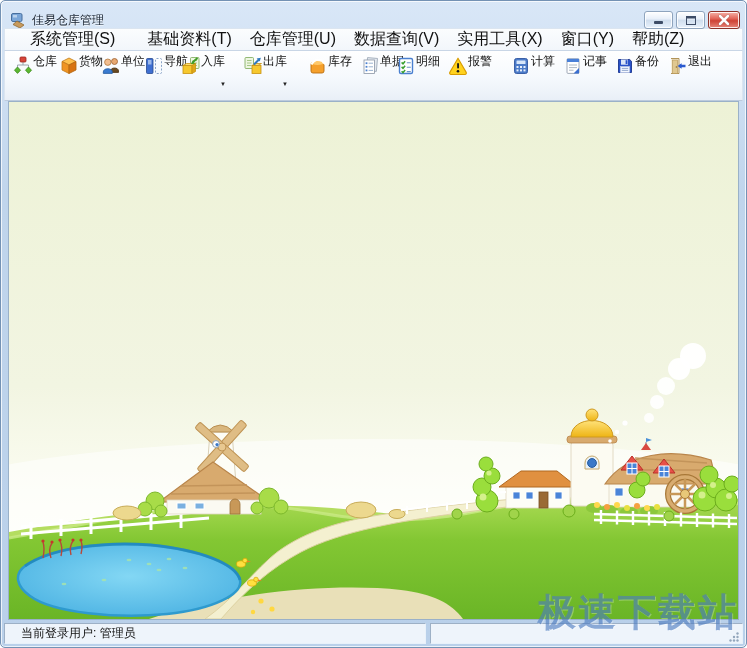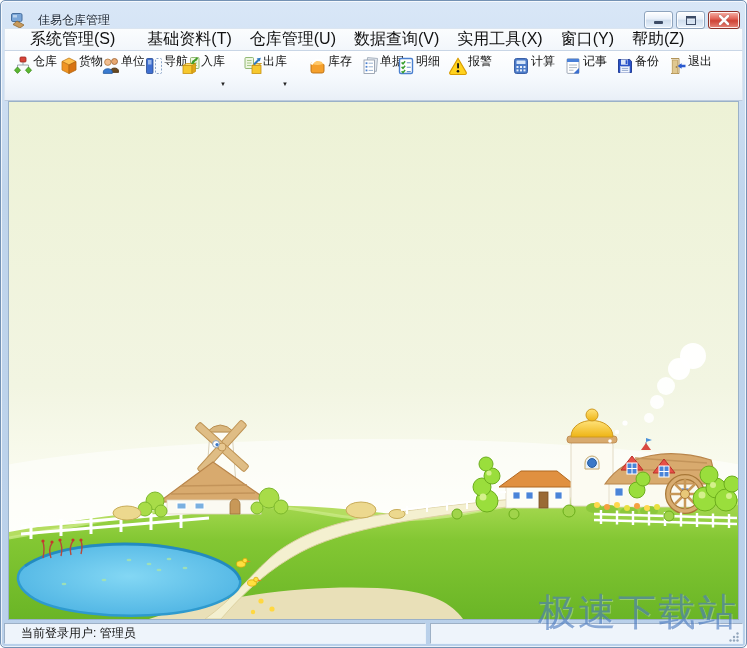--- a/index.html
+++ b/index.html
@@ -15,21 +15,21 @@
     border: 1px solid #7492b4;
     border-radius: 5px;
     background: linear-gradient(#d9e7f7, #c0d5ec 30%, #b9d0ea);
     box-shadow: inset 0 0 0 1px rgba(255,255,255,.75);
     overflow: hidden;
   }
   
   .titlebar {
     height: 27px;
     display: flex; align-items: center;
-    padding: 11px 6px 0 9px; gap: 12px;
+    padding: 11px 6px 0 9px; gap: 6px;
   }
   .title-icon { width: 16px; height: 16px; flex: 0 0 auto; }
   .title-text { font-size: 12px; color: #15202e; text-shadow: 0 1px 0 rgba(255,255,255,.8); }
   .winbtns { margin-left: auto; display: flex; gap: 3px; align-items: center; }
   .winbtn {
     width: 29px; height: 18px;
     border: 1px solid #8ea4bd; border-radius: 3px;
     background: linear-gradient(#ffffff, #e7eff9 45%, #cfdded 50%, #e7f1fc);
     box-shadow: inset 0 0 0 1px rgba(255,255,255,.85);
     position: relative; cursor: default;
@@ -105,21 +105,21 @@
     display: flex; align-items: center;
     padding: 0 8px;
   }
   .spanel.left { width: 422px; padding-left: 16px; }
   .spanel.right { flex: 1; justify-content: flex-end; padding: 0 2px 0 8px; position: relative; }
   .grip { width: 13px; height: 13px; margin-top: 6px; cursor: nwse-resize; }
   
   .watermark {
     position: absolute;
     right: 8px; top: 586px;
-    font-size: 38px; font-weight: 400; letter-spacing: 2px;
+    font-size: 38px; font-weight: 700; letter-spacing: 2px;
     font-family: "DejaVu Sans", sans-serif;
     color: #4d7cc0; opacity: .62;
     text-shadow: 1px 1px 0 rgba(255,255,255,.45);
     pointer-events: none; z-index: 20;
   }
 </style>
 </head>
 <body>
 
 <div class="window">

